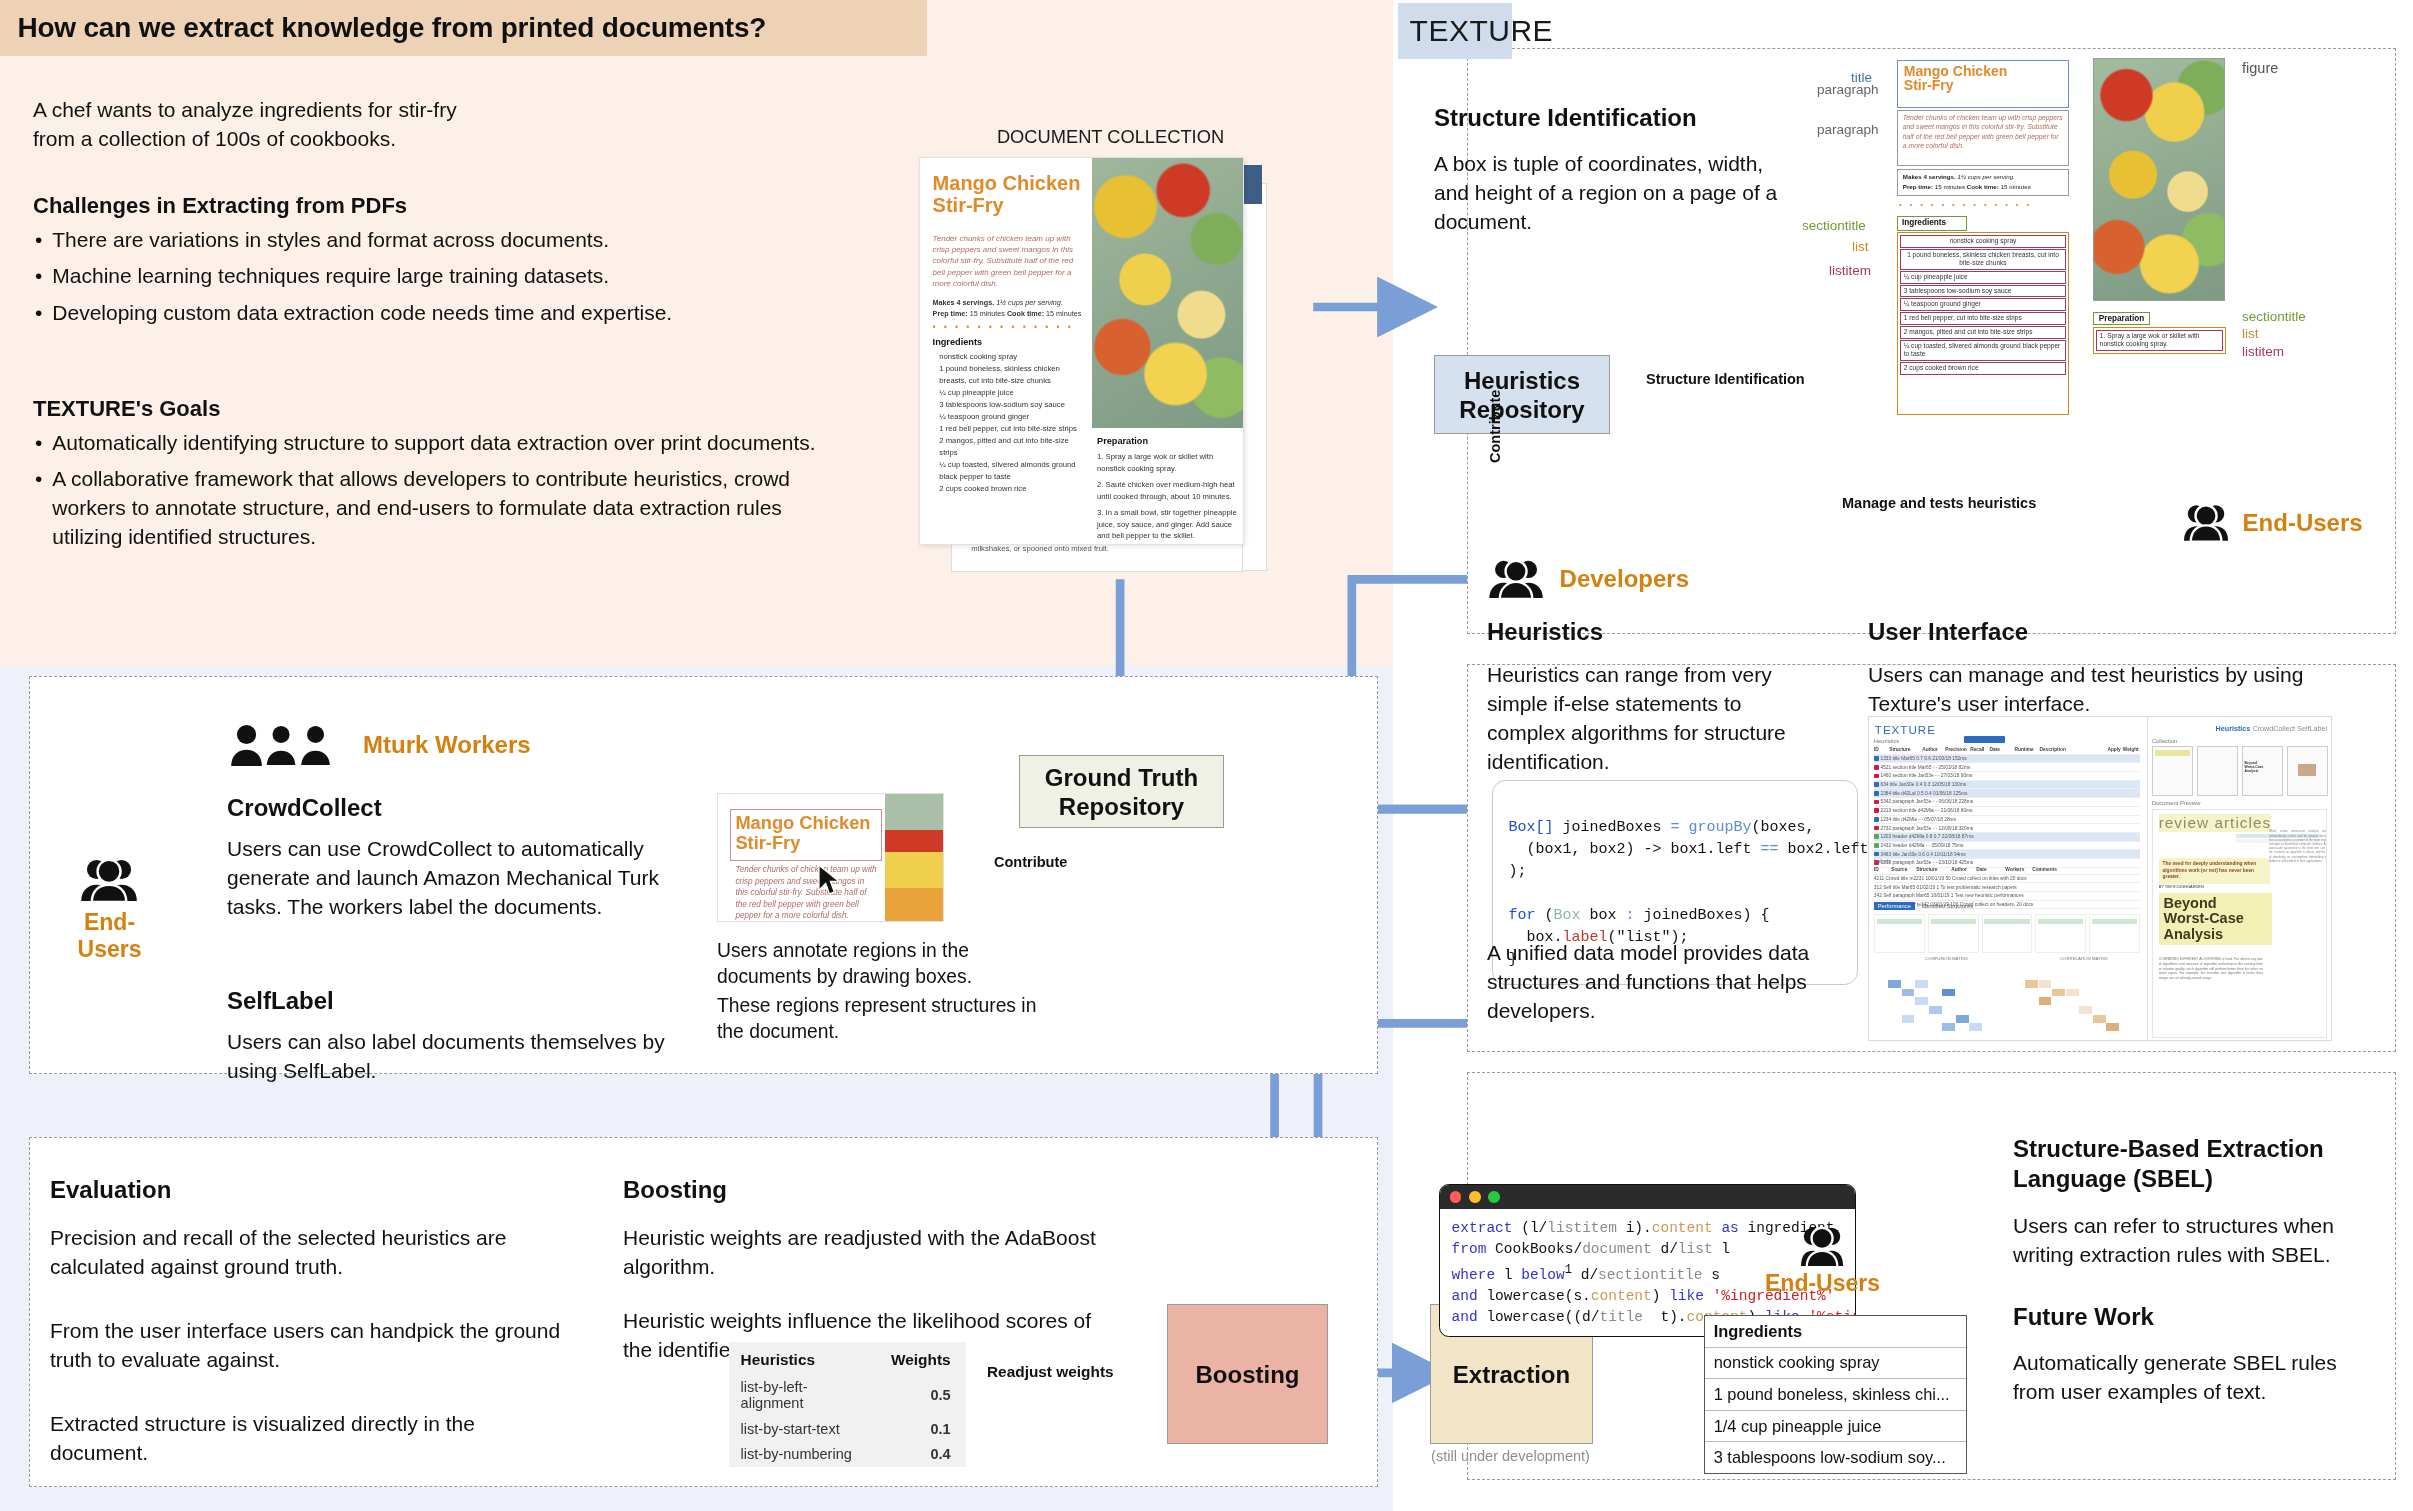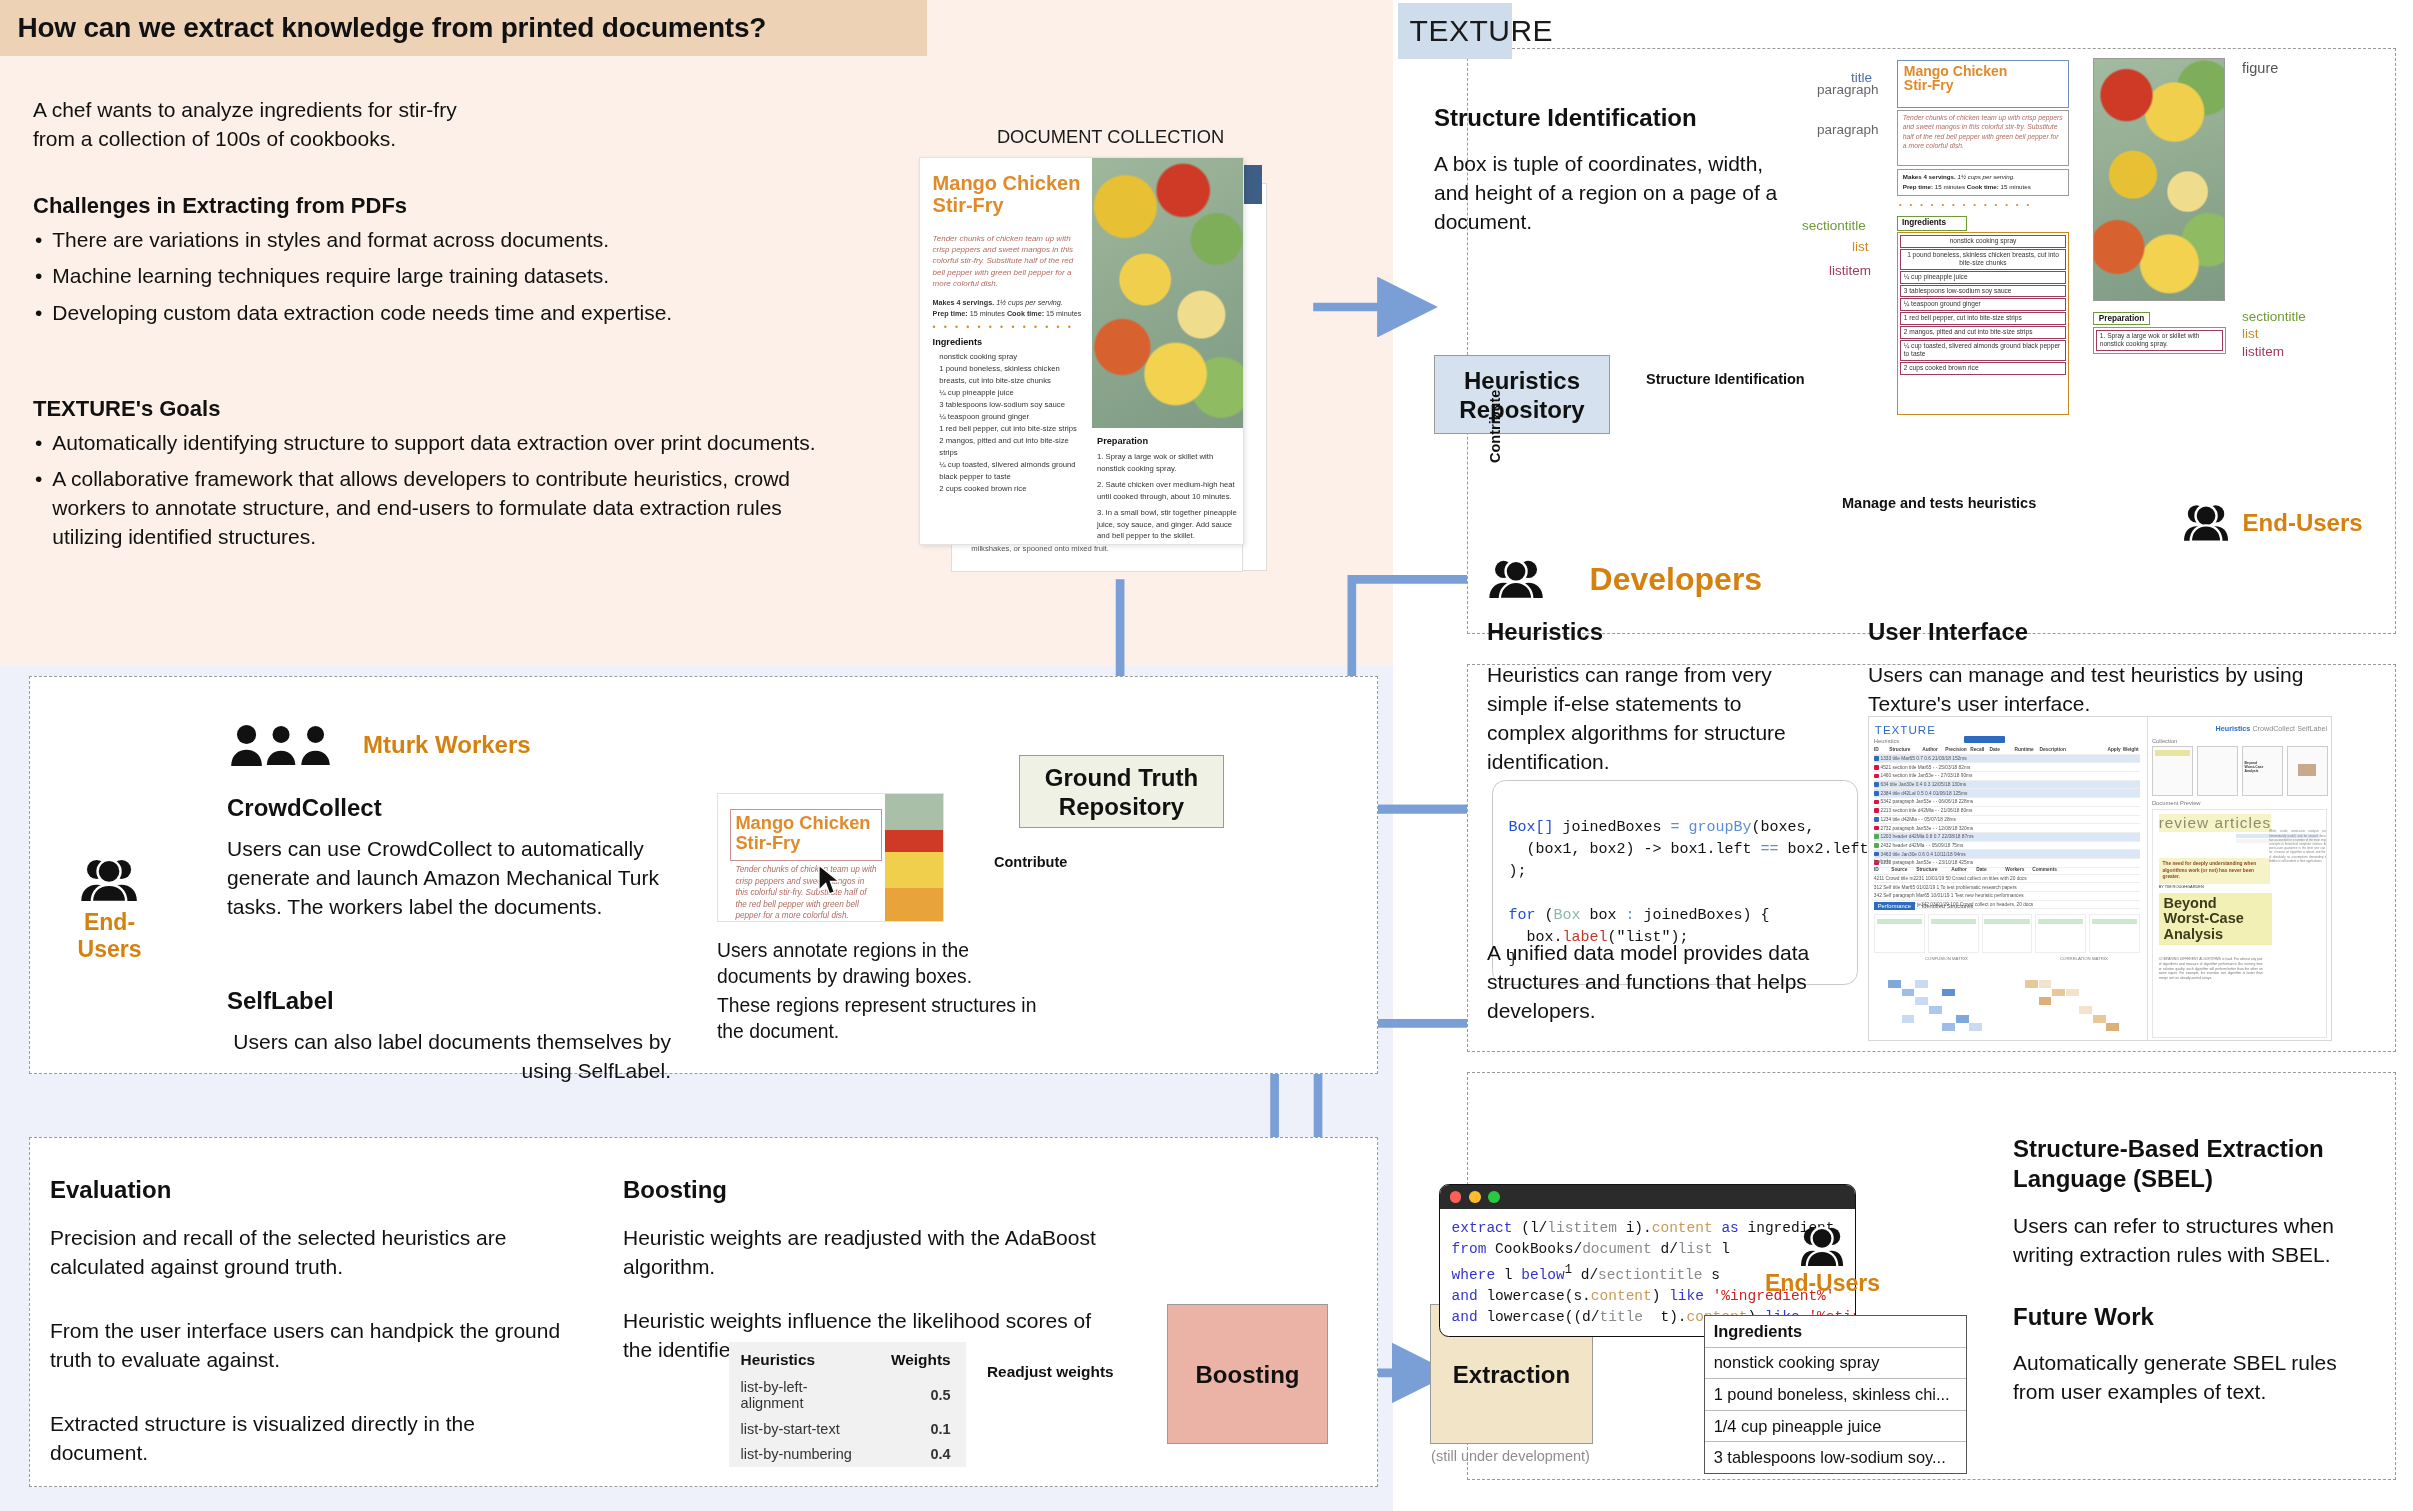--- a/index.html
+++ b/index.html
@@ -398,21 +398,21 @@
     <span class="person">
       <svg width="60" height="42" viewBox="0 0 62 44">
         <circle cx="17" cy="12" r="9" fill="#111"></circle>
           <path d="M2 42c0-10 7-16 15-16s15 6 15 16z" fill="#111"></path>
         <circle cx="43" cy="12" r="9" fill="#111"></circle>
           <path d="M28 42c0-10 7-16 15-16s15 6 15 16z" fill="#111"></path>
         <circle cx="30" cy="14" r="11" fill="#111" stroke="#fff" stroke-width="2.5"></circle>
         <path d="M13 43c0-11 8-18 17-18s17 7 17 18z" fill="#111" stroke="#fff" stroke-width="2.5"></path>
       </svg>
     </span>
-    <span class="orange" style="font-size:32px;margin-left:30px;">Developers</span>
+    <span class="orange" style="font-size:24px;">Developers</span>
   </div>
 
   <div class="abs" style="left:1487px;top:618px;width:338px;">
     <div class="h2">Heuristics</div>
     <div class="body" style="margin-top:13.5px;">Heuristics can range from very simple if-else statements to complex algorithms for structure identification.</div>
   </div>
 
   <div class="abs codecard" style="left:1492px;top:780px;width:333px;">
 <span class="kw">Box[]</span> joinedBoxes <span class="fn">=</span> <span class="fn">groupBy</span>(boxes,
   (box1, box2) -&gt; box1.left <span class="fn">==</span> box2.left
@@ -610,21 +610,21 @@
     <div class="orange" style="font-size:23px;margin-top:1.9px;">End-Users</div>
   </div>
 
   <div class="abs" style="left:227px;top:794px;width:483px;">
     <div class="h3" style="font-size:24px;">CrowdCollect</div>
     <div class="body" style="margin-top:11.6px;">Users can use CrowdCollect to automatically generate and launch Amazon Mechanical Turk tasks. The workers label the documents.</div>
   </div>
 
   <div class="abs" style="left:227px;top:987px;width:444px;">
     <div class="h3" style="font-size:24px;">SelfLabel</div>
-    <div class="body" style="margin-top:11.6px;text-align:right;">Users can also label documents themselves by using SelfLabel.</div>
+    <div class="body" style="margin-top:11.6px;">Users can also label documents themselves by using SelfLabel.</div>
   </div>
 
   <div class="abs" style="left:717px;top:793px;width:225px;height:127px;background:#fff;border:1px solid #e0e0e0;overflow:hidden;">
     <div class="abs" style="left:167px;top:0;width:58px;height:127px;background:linear-gradient(180deg,#a9bfa7 0 28%,#cf3a27 28% 46%,#f0cf4c 46% 74%,#e8a43a 74% 100%);"></div>
     <div class="abs" style="left:11.6px;top:15.4px;width:150px;height:50px;border:1.4px solid #cc8f8f;"></div>
     <div class="abs rtitle" style="left:17.4px;top:19.3px;font-size:18.3px;line-height:1.08;">
       <span>Mango Chicken</span><br>
       <span>Stir-Fry</span>
     </div>
     <div class="abs rdesc" style="left:17.4px;top:70px;width:143px;font-size:8.2px;line-height:11.6px;">Tender chunks of chicken team up with crisp peppers and sweet mangos in this colorful stir-fry. Substitute half of the red bell pepper with green bell pepper for a more colorful dish.</div>

